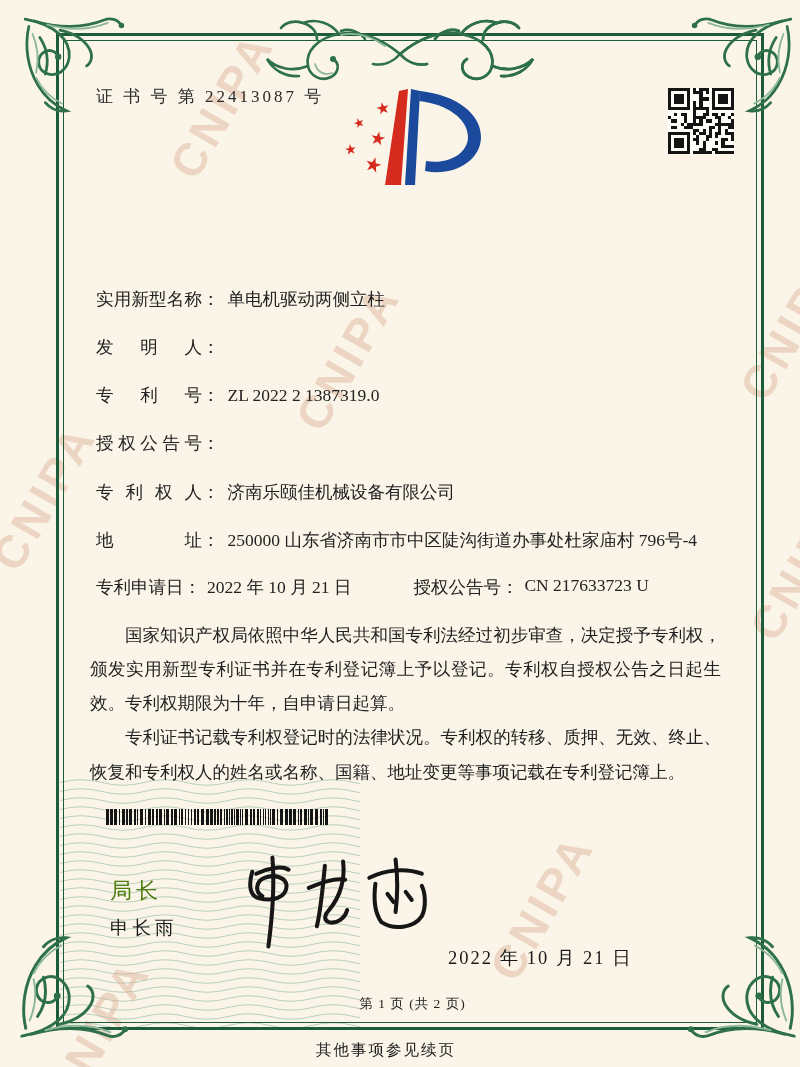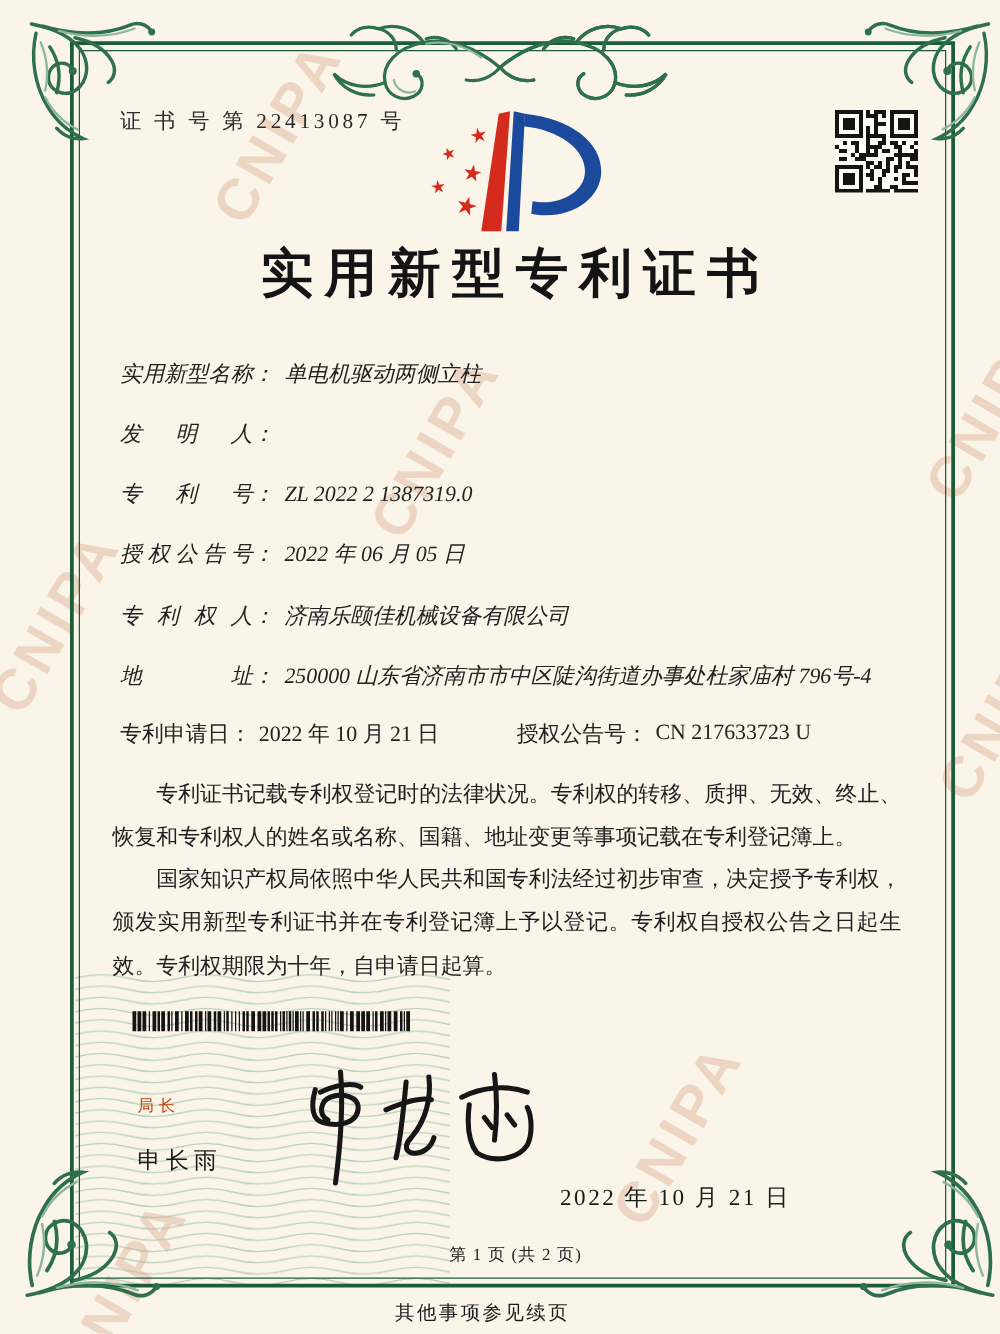--- a/index.html
+++ b/index.html
@@ -49,41 +49,41 @@
 
   .qr{position:absolute;right:28px;top:55px;width:72px;height:66px;}
   .qr svg{display:block;width:100%;height:100%;}
 
   .title{
     position:absolute;left:0;right:0;top:158px;
     text-align:center;font-size:42px;font-weight:700;letter-spacing:9px;color:#141414;
   }
 
   .fields{position:absolute;left:36px;right:40px;top:253px;font-size:17.5px;}
-  .frow{display:flex;align-items:center;margin-bottom:21px;line-height:1.55;font-style:italic;}
+  .frow{display:flex;align-items:center;margin-bottom:21px;line-height:1.55;}
   .flabel{
     display:inline-block;width:106px;flex:0 0 106px;
     text-align:justify;text-align-last:justify;text-justify:inter-character;
     white-space:normal;
   }
   .fcolon{flex:0 0 auto;margin-right:8px;}
   .fvalue{flex:1 1 auto;max-width:520px;}
   .grant-row{display:flex;margin-top:2px;}
   .grant-pair{display:flex;}
   .grant-pair .gl{white-space:nowrap;}
   .grant-pair .gv{margin-left:6px;white-space:nowrap;}
   .grant-right{margin-left:62px;}
 
   .paras{position:absolute;left:30px;right:44px;top:585px;font-size:17.5px;line-height:1.95;text-align:justify;color:#1f1f1f;}
   .paras p{margin:0;text-indent:2em;}
 
   .barcode{position:absolute;left:46px;top:776px;width:222px;height:16px;}
   .barcode i{position:absolute;top:0;height:100%;background:#141414;display:block;}
 
-  .sig-title{position:absolute;left:50px;top:843px;font-size:13px;letter-spacing:4px;color:#c2410c;}
+  .sig-title{position:absolute;left:50px;top:843px;font-size:22px;letter-spacing:4px;color:#4d7c0f;}
   .sig-name{position:absolute;left:50px;top:882px;font-size:18.5px;letter-spacing:4px;color:#1a1a1a;}
   .signature{position:absolute;left:168px;top:818px;width:212px;height:102px;}
   .signature svg{display:block;width:100%;height:100%;}
 
   .sig-date{position:absolute;left:388px;top:912px;font-size:18.5px;letter-spacing:2px;color:#1a1a1a;white-space:nowrap;}
 
   .page-info{position:absolute;left:0;right:0;top:962px;text-align:center;font-size:13.5px;letter-spacing:1px;color:#222;}
 
   .cont-note{position:absolute;left:0;right:0;top:1040px;text-align:center;z-index:5;font-size:15.5px;letter-spacing:2px;color:#1a1a1a;transform:translateX(-14px);}
 </style>
@@ -329,41 +329,39 @@
             <rect x="14" y="0" width="7" height="7"></rect>
             <rect x="15" y="1" width="5" height="5" fill="#fdfcf6"></rect>
             <rect x="16" y="2" width="3" height="3"></rect>
             <rect x="0" y="14" width="7" height="7"></rect>
             <rect x="1" y="15" width="5" height="5" fill="#fdfcf6"></rect>
             <rect x="2" y="16" width="3" height="3"></rect>
           </g>
       </svg>
     </div>
 
-    <div class="title">实用新型专利证书</div>
 
     <div class="fields">
       <div class="frow">
         <span class="flabel">实用新型名称</span>
           <span class="fcolon">：</span>
         <span class="fvalue">单电机驱动两侧立柱</span>
       </div>
       <div class="frow">
         <span class="flabel">发 明 人</span>
           <span class="fcolon">：</span>
       </div>
       <div class="frow">
         <span class="flabel">专 利 号</span>
           <span class="fcolon">：</span>
         <span class="fvalue">ZL 2022 2 1387319.0</span>
       </div>
       <div class="frow">
         <span class="flabel">授权公告号</span>
           <span class="fcolon">：</span>
-        <span class="fvalue">2022 年 06 月 05 日</span>
       </div>
       <div class="frow">
         <span class="flabel">专 利 权 人</span>
           <span class="fcolon">：</span>
         <span class="fvalue">济南乐颐佳机械设备有限公司</span>
       </div>
       <div class="frow">
         <span class="flabel">地 址</span>
           <span class="fcolon">：</span>
         <span class="fvalue">250000 山东省济南市市中区陡沟街道办事处杜家庙村 796号-4</span>
@@ -376,22 +374,22 @@
         </div>
         <div class="grant-pair grant-right">
           <span class="gl">授权公告号</span>
             <span>：</span>
           <span class="gv">CN 217633723 U</span>
         </div>
       </div>
     </div>
 
     <div class="paras">
+      <p>国家知识产权局依照中华人民共和国专利法经过初步审查，决定授予专利权，颁发实用新型专利证书并在专利登记簿上予以登记。专利权自授权公告之日起生效。专利权期限为十年，自申请日起算。</p>
       <p>专利证书记载专利权登记时的法律状况。专利权的转移、质押、无效、终止、恢复和专利权人的姓名或名称、国籍、地址变更等事项记载在专利登记簿上。</p>
-      <p>国家知识产权局依照中华人民共和国专利法经过初步审查，决定授予专利权，颁发实用新型专利证书并在专利登记簿上予以登记。专利权自授权公告之日起生效。专利权期限为十年，自申请日起算。</p>
     </div>
 
     <div class="barcode" id="barcode-bars">
         <i style="left:0px;width:3px"></i>
         <i style="left:4px;width:3px"></i>
         <i style="left:8px;width:3px"></i>
         <i style="left:13px;width:1px"></i>
         <i style="left:16px;width:3px"></i>
         <i style="left:20px;width:2px"></i>
         <i style="left:23px;width:3px"></i>

